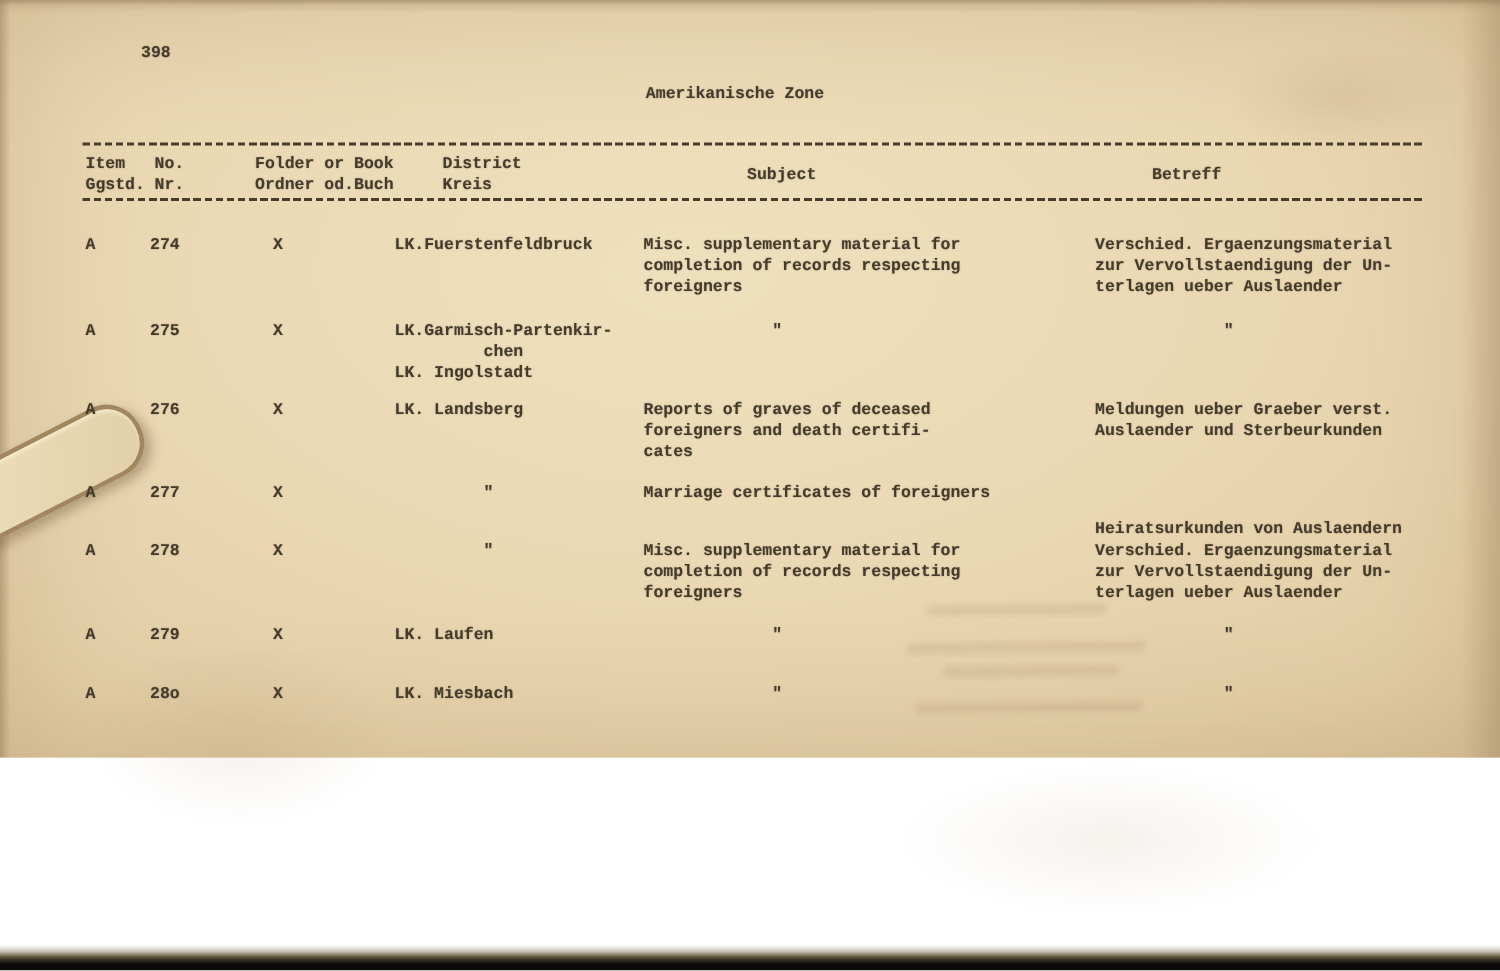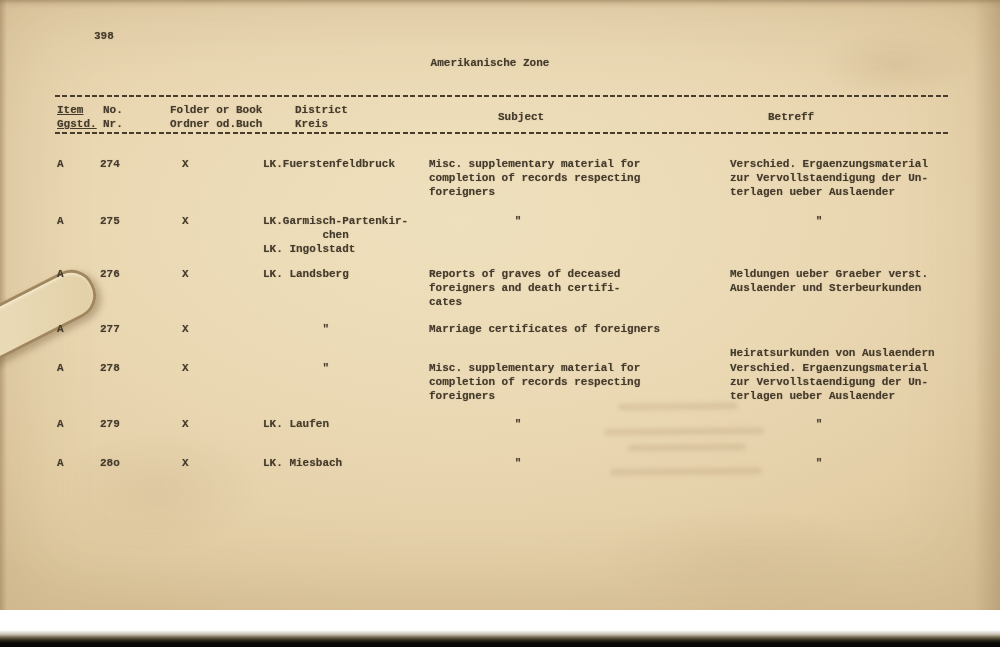--- a/index.html
+++ b/index.html
@@ -1,18 +1,18 @@
 <!DOCTYPE html>
 <html><head>
 <meta charset="utf-8">
 <style>
   html,body{margin:0;padding:0;}
   body{width:1000px;height:647px;overflow:hidden;}
   .page{
-    position:relative;width:1000px;height:610px;
+    position:relative;width:1000px;height:505px;
     background:
       radial-gradient(ellipse 760px 430px at 46% 36%, #efe0bd 0%, #ead8b3 50%, #e3cea6 82%, #dcc69c 100%);
     font-family:"Liberation Mono","DejaVu Sans Mono",monospace;
     font-weight:700;
     color:#453b2c;
     font-size:11px;
   }
   .txt{white-space:pre;line-height:14px;text-shadow:0 0 1px rgba(68,58,44,.45);}
   .abs{position:absolute;}
   
@@ -50,21 +50,21 @@
   .title-block{left:380px;top:36px;width:220px;text-align:center;}
   .title-en{text-decoration:underline;text-decoration-thickness:1.5px;text-underline-offset:2px;line-height:15px;white-space:pre;text-shadow:0 0 1px rgba(68,58,44,.45);}
   .title-de{line-height:15px;white-space:pre;text-shadow:0 0 1px rgba(68,58,44,.45);margin-top:20px;}
   
   .rule{position:absolute;left:55px;width:893px;height:2px;
     background:repeating-linear-gradient(90deg,#483d2c 0px,#483d2c 5px,rgba(0,0,0,0) 5px,rgba(0,0,0,0) 7.4px);}
   .rule-top{top:95px;}
   .rule-bottom{top:132px;}
   
   .hcell{position:absolute;top:103px;}
-  .h-item{left:57px;text-decoration:underline;} .h-no{left:103px;} .h-folder{left:170px;} .h-district{left:295px;}
+  .h-item{left:57px;} .h-no{left:103px;} .h-folder{left:170px;} .h-district{left:295px;}
   .h-subject{left:498px;top:110px;} .h-betreff{left:768px;top:110px;}
   
   .row{position:absolute;left:0;width:1000px;}
   .cell{position:absolute;top:0;}
   .ln{height:14px;line-height:14px;white-space:pre;text-shadow:0 0 1px rgba(68,58,44,.45);}
 </style>
 </head>
 <body>
 
 <div class="page">

